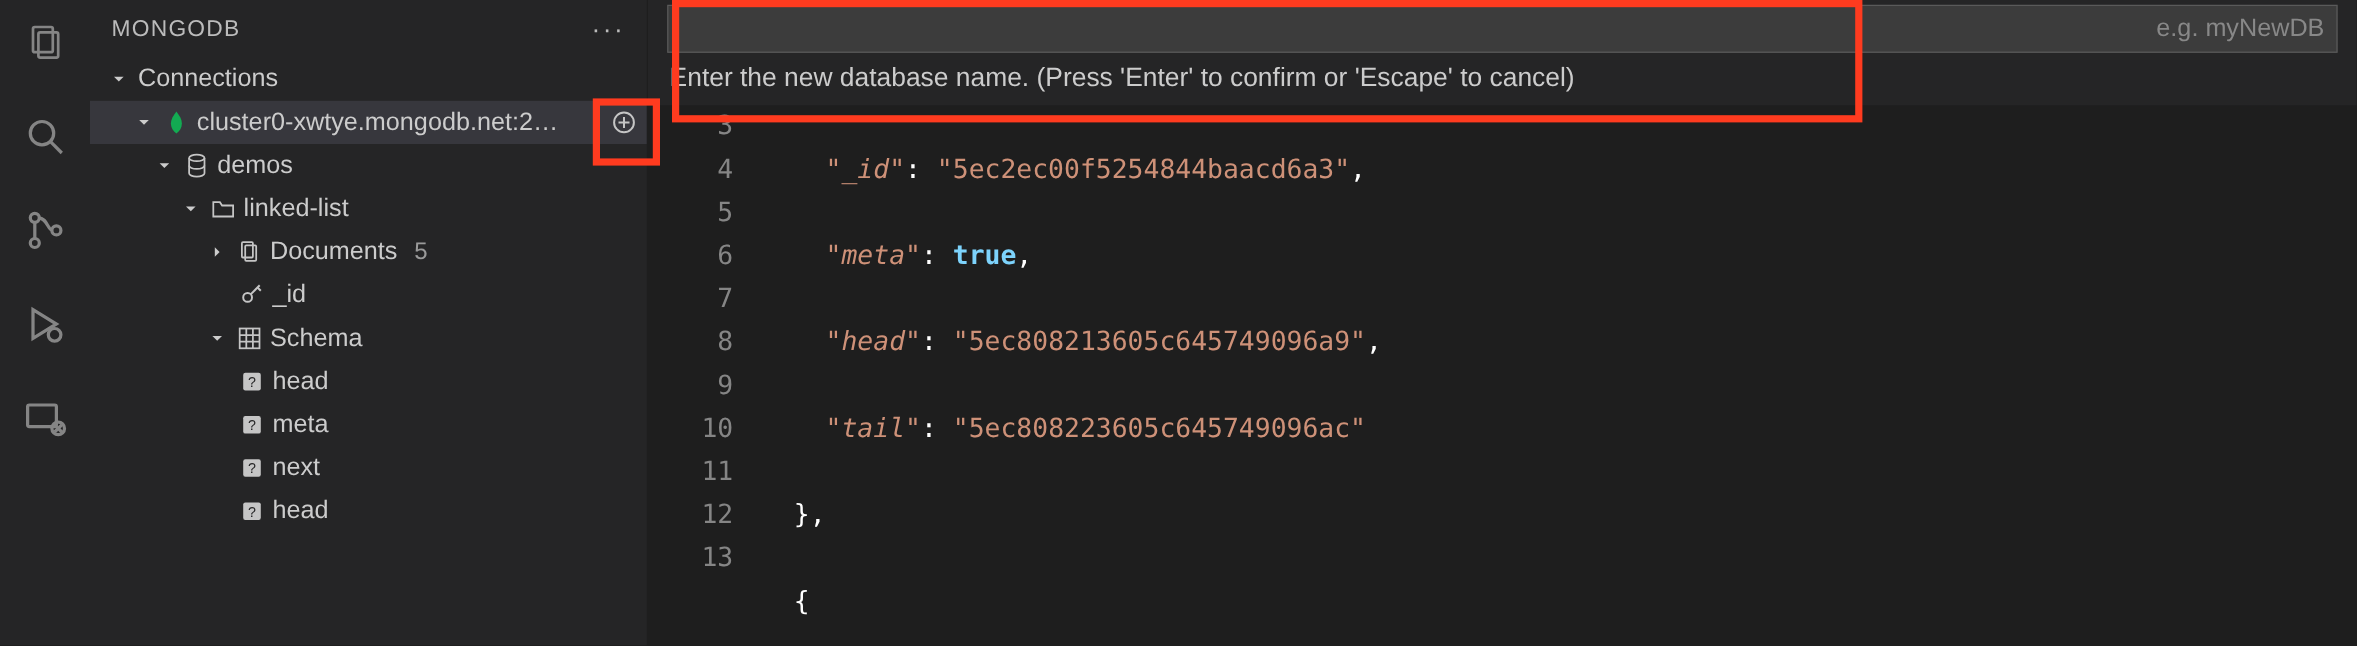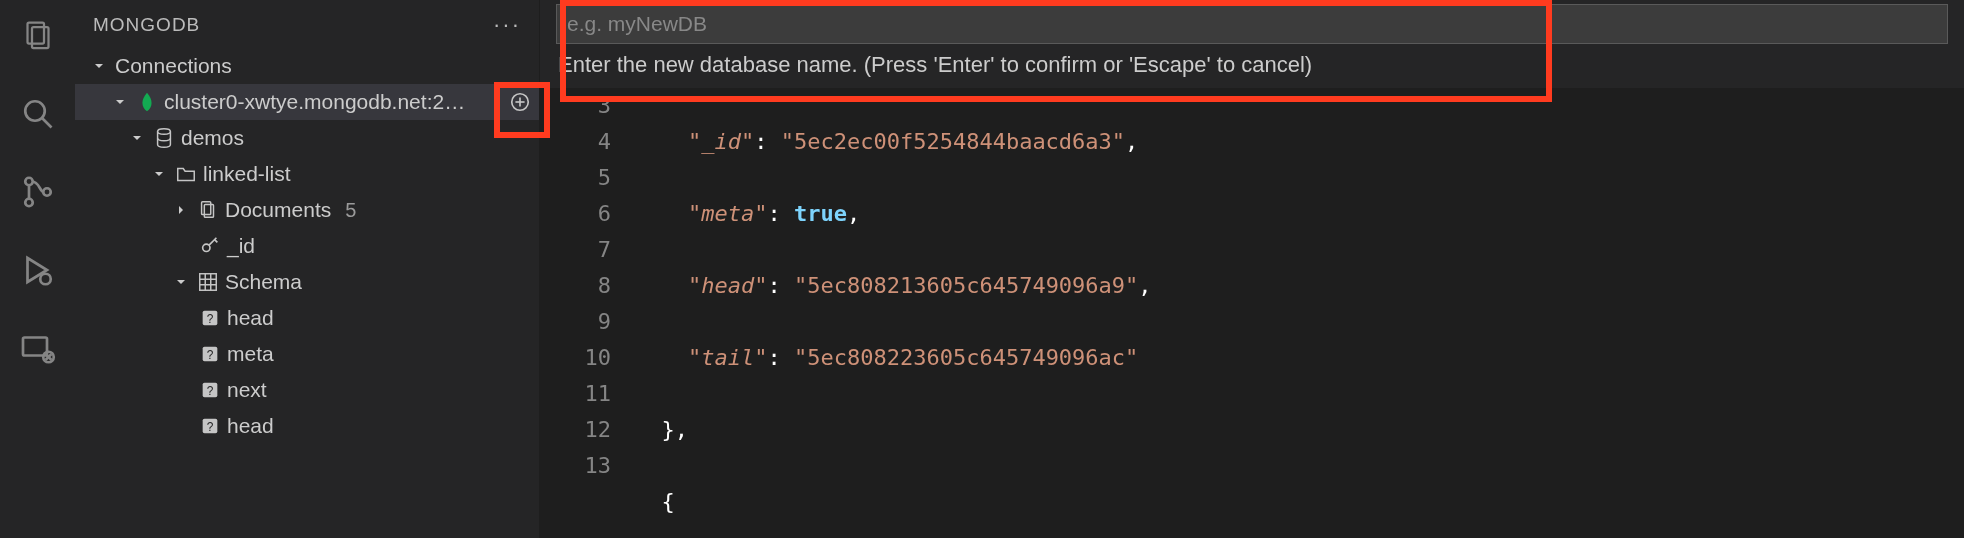--- a/index.html
+++ b/index.html
@@ -112,20 +112,21 @@
       padding: 4px 16px 6px 16px;
     }
     .input-box {
       width: 100%;
       background: #3c3c3c;
       border: 1px solid #5a5a5a;
       color: #cccccc;
       font-size: 21px;
       padding: 7px 10px;
       outline: none;
+      text-align: right;
     }
     .input-box::placeholder { color: #888888; }
     .input-hint { font-size: 22px; color: #cccccc; padding: 8px 2px 4px 2px; }
     
     .editor {
       flex:1;
       display:flex;
       background:#1e1e1e;
       font-family: "Menlo","Monaco","Consolas",monospace;
       font-size: 22px;

